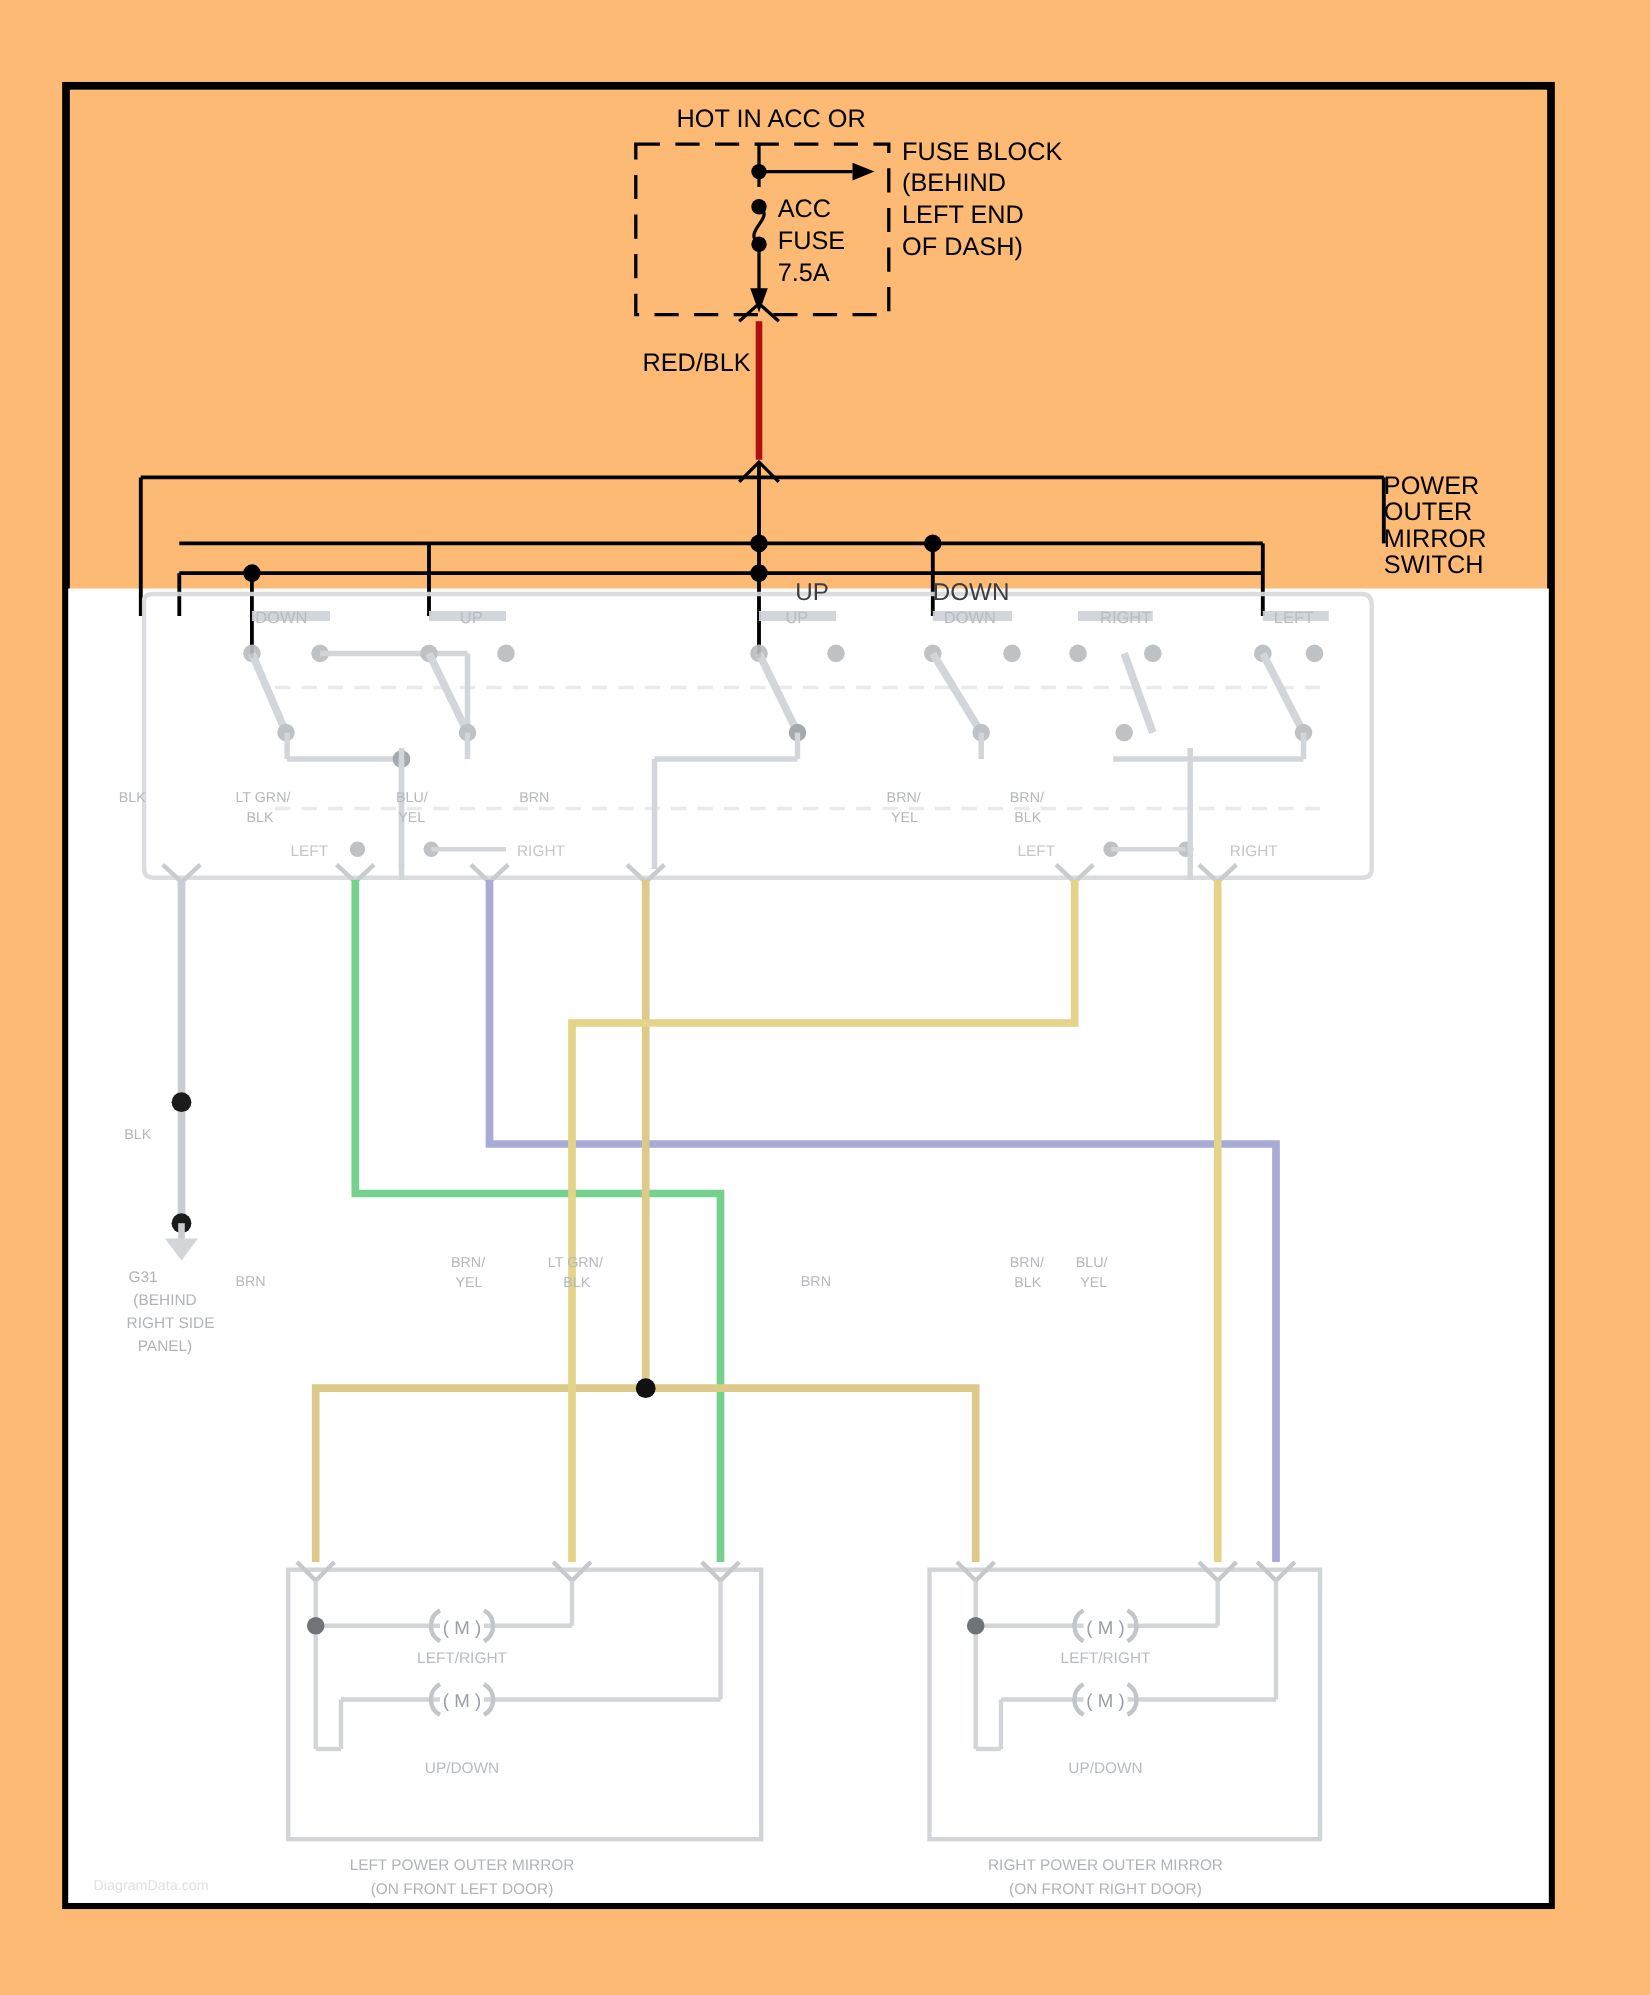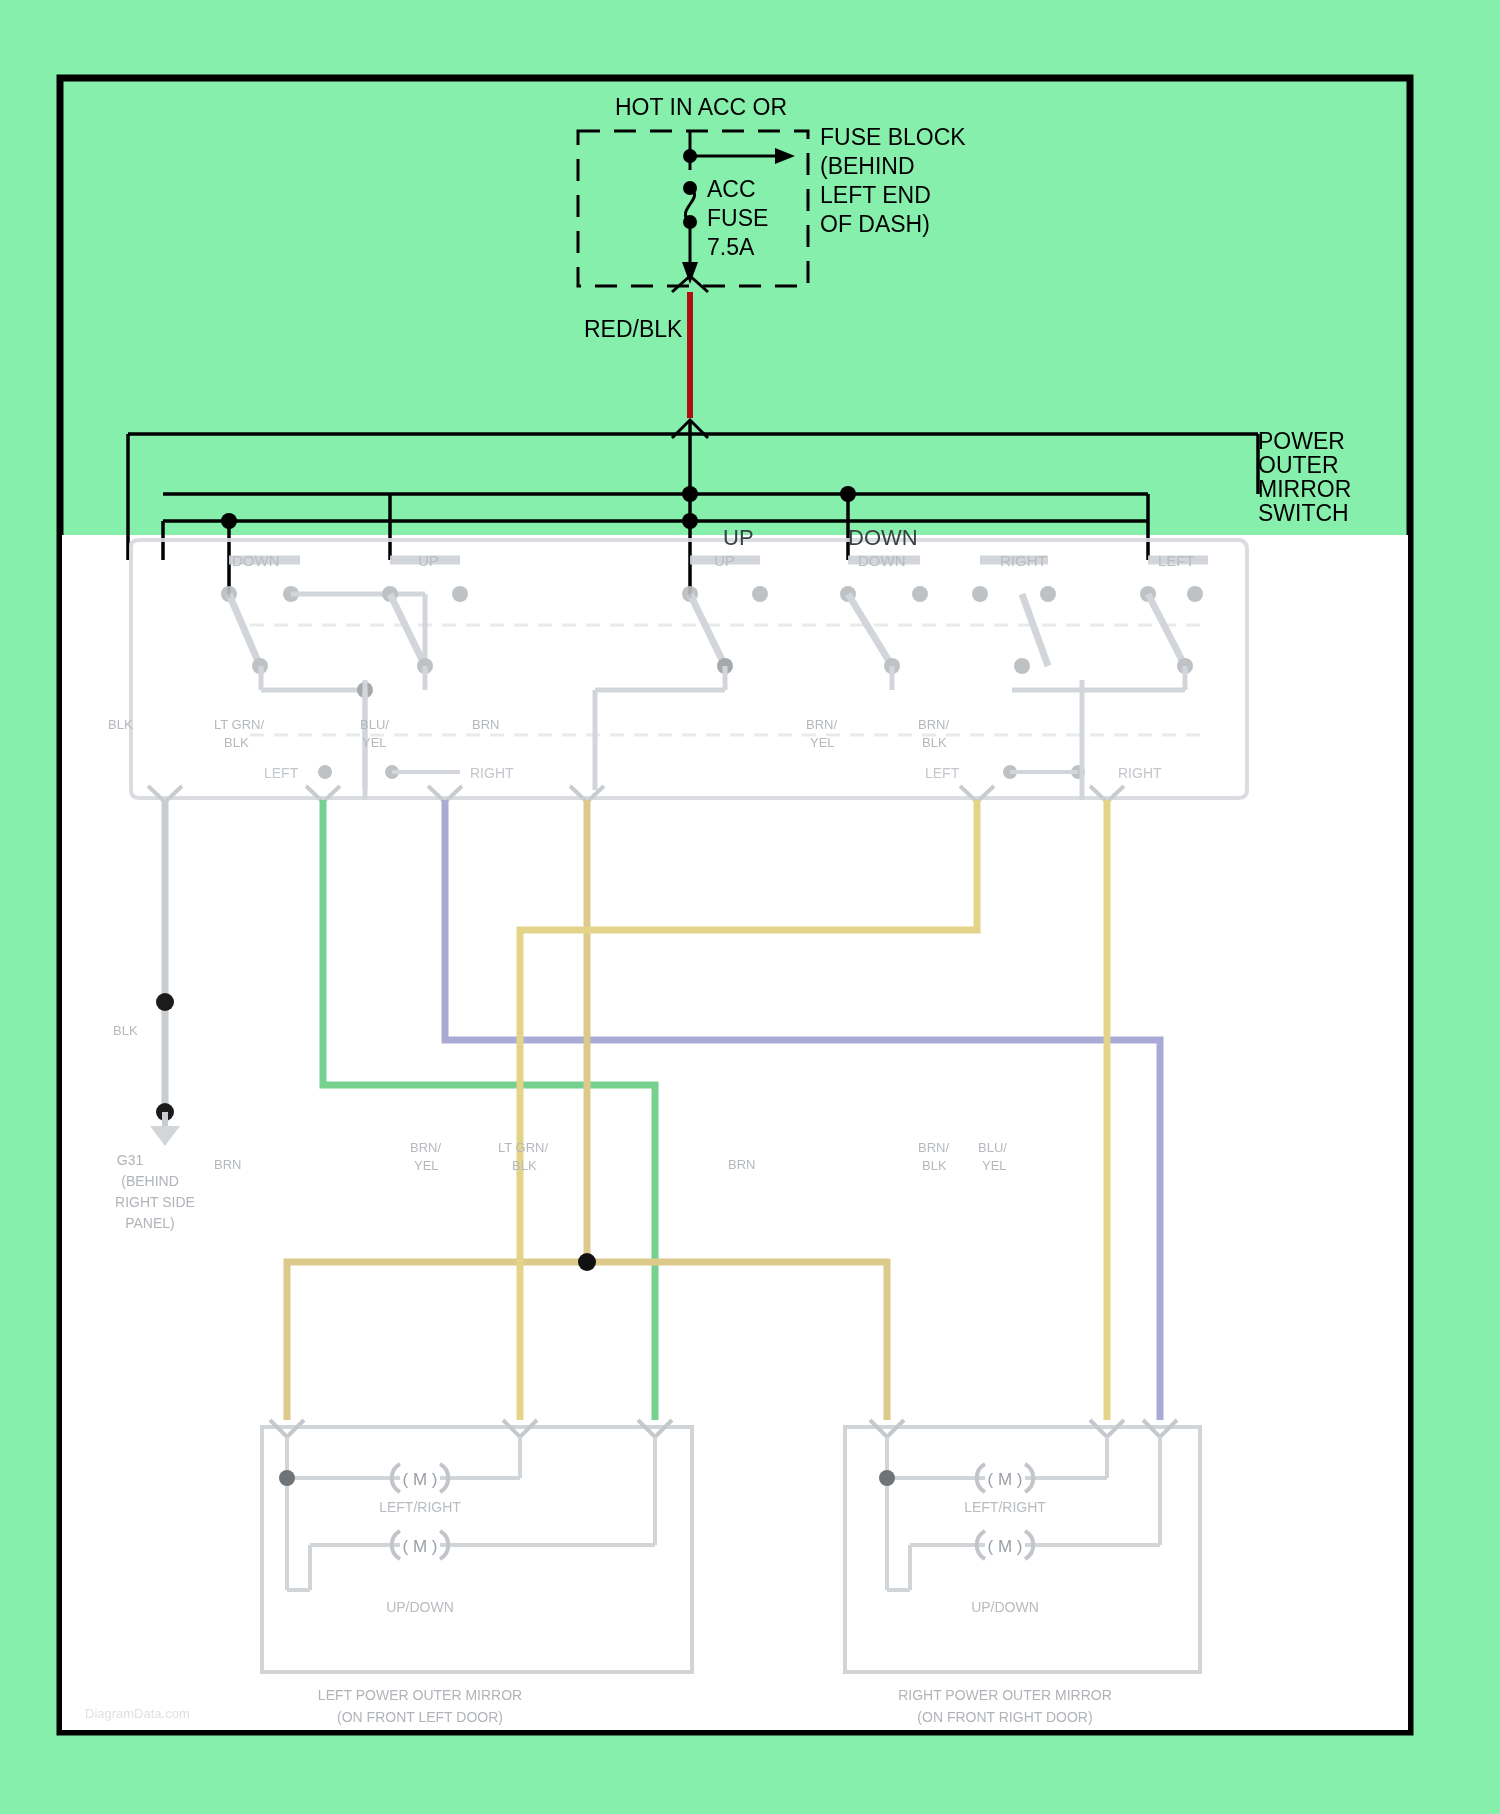--- a/index.html
+++ b/index.html
@@ -1,17 +1,17 @@
 <!DOCTYPE html>
 <html><head>
 <meta charset="utf-8">
 <style>
   html,body{margin:0;padding:0;background:#ffffff;}
   body{width:1500px;height:1814px;font-family:"Liberation Sans",sans-serif;}
-  #root{position:relative;width:1500px;height:1814px;overflow:hidden;background:#86efac;}
+  #root{position:relative;width:1500px;height:1814px;overflow:hidden;background:#fdba74;}
   svg#diagram{position:absolute;left:0;top:0;}
   .sharp-b{font-family:"Liberation Sans",sans-serif;font-size:23px;fill:#000;}
   .faded{font-family:"Liberation Sans",sans-serif;font-size:15px;fill:#b9bcc0;}
   .faded2{font-family:"Liberation Sans",sans-serif;font-size:14px;fill:#c3c6ca;}
   .faded-dark{font-family:"Liberation Sans",sans-serif;font-size:15px;fill:#9aa0a6;}
   .wirelbl{font-family:"Liberation Sans",sans-serif;font-size:13px;fill:#b5b9bd;}
   .mlabel{font-family:"Liberation Sans",sans-serif;font-size:14px;fill:#b8bcc0;}
   .caption{font-family:"Liberation Sans",sans-serif;font-size:14px;fill:#b0b4b8;}
   .wm{font-family:"Liberation Sans",sans-serif;font-size:13px;fill:#dfe1e3;}
 </style>

